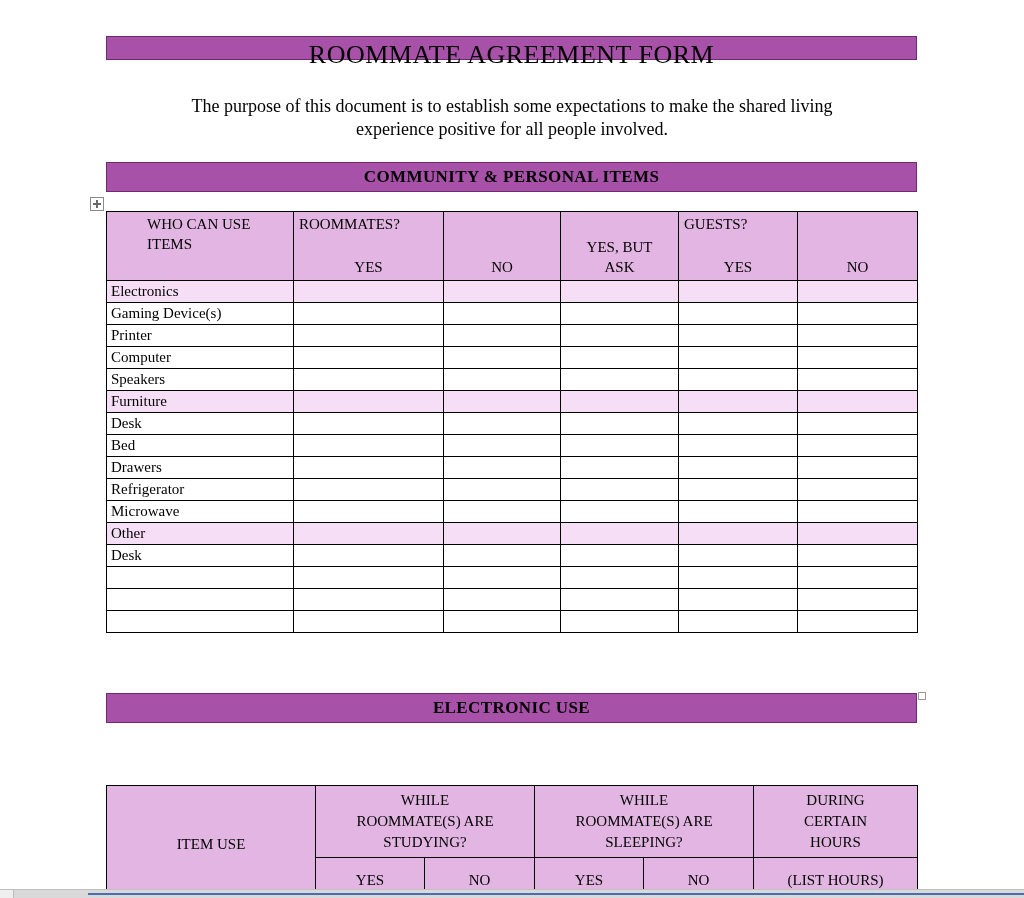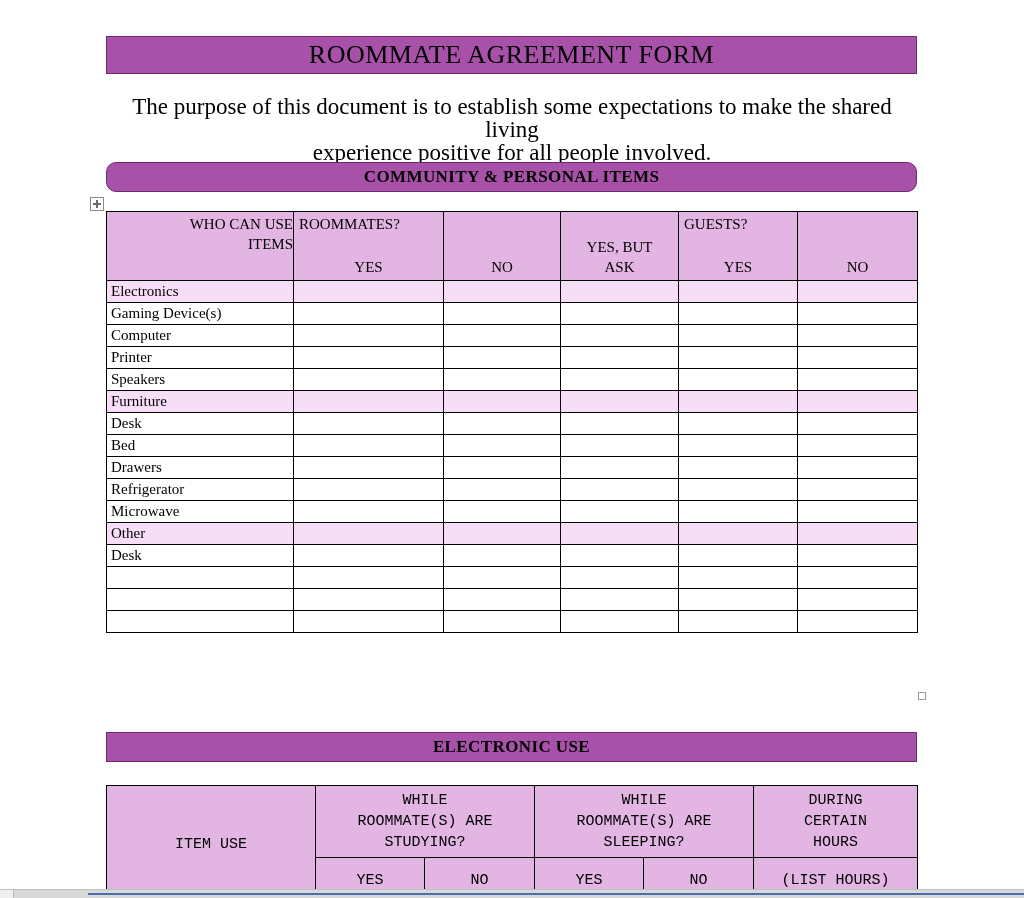--- a/index.html
+++ b/index.html
@@ -10,51 +10,51 @@
     color:#000;
     position:relative;
     overflow:hidden;
   }
   .banner {
     position:absolute; left:106px; width:811px;
     background:var(--banner,#a851a8);
     border:1px solid var(--banner-border,#6e2a6e);
     text-align:center;
   }
-  #title-banner { top:36px; height:38px; font-size:26px; line-height:36px; letter-spacing:0.5px; }
+  #title-banner { top:36px; height:24px; font-size:26px; line-height:36px; letter-spacing:0.5px; }
   #intro {
     position:absolute; top:95px; left:122px; width:780px;
-    text-align:center; font-size:23px; line-height:23px;
+    text-align:center; font-size:18px; line-height:23px;
     white-space:pre-line;
   }
   .section-banner { font-size:17px; font-weight:bold; line-height:28px; letter-spacing:0.4px; height:30px; }
-  #community-banner { top:162px;border-radius:10px; }
-  #electronic-banner { top:732px; }
+  #community-banner { top:162px; }
+  #electronic-banner { top:693px; }
 
   table { border-collapse:collapse; table-layout:fixed; position:absolute; left:106px; font-size:15px; }
   td, th { border:1px solid #000; overflow:hidden; font-weight:normal; }
 
   
   #items-table { top:211px; width:812px; }
   #items-table th { background:var(--header-pink,#e2b5e2); padding:0; vertical-align:top; }
   .hwrap { display:flex; flex-direction:column; justify-content:space-between; height:68px; padding:2px 0 3px 0; }
   .ht { line-height:20px; }
   .ht.left { text-align:left; padding-left:5px; }
-  .ht.center { text-align:right;padding-left:40px; }
+  .ht.center { text-align:left;padding-left:40px; }
   .hb { text-align:center; line-height:20px; }
   .pre { white-space:pre-line; }
   #items-table tbody td { height:22px; line-height:21px; }
   #items-table tbody td.lbl { padding-left:4px; text-align:left; }
   #items-table tbody tr.hl td { background:var(--highlight-pink,#f7def7);font-family:Liberation Serif, serif; }
 
   
   #electronic-table { top:785px; width:812px; }
   #electronic-table td {
     background:var(--header-pink,#e2b5e2);
-    text-align:center; vertical-align:middle; line-height:21px;font-family:Liberation Mono, monospace;
+    text-align:center; vertical-align:middle; line-height:21px;
   }
   #electronic-table tr.r1 td { height:72px; }
   #electronic-table tr.r2 td { height:46px; }
 
   
   #move-handle {
     position:absolute; left:90px; top:197px; width:14px; height:14px;
     border:1px solid #8a8a8a; background:#fff;
   }
   #move-handle::before, #move-handle::after {
@@ -159,29 +159,29 @@
       </tr>
       <tr>
         <td class="lbl">Gaming Device(s)</td>
         <td></td>
         <td></td>
         <td></td>
         <td></td>
         <td></td>
       </tr>
       <tr>
+        <td class="lbl">Printer</td>
+        <td></td>
+        <td></td>
+        <td></td>
+        <td></td>
+        <td></td>
+      </tr>
+      <tr>
         <td class="lbl">Computer</td>
-        <td></td>
-        <td></td>
-        <td></td>
-        <td></td>
-        <td></td>
-      </tr>
-      <tr>
-        <td class="lbl">Printer</td>
         <td></td>
         <td></td>
         <td></td>
         <td></td>
         <td></td>
       </tr>
       <tr>
         <td class="lbl">Speakers</td>
         <td></td>
         <td></td>

